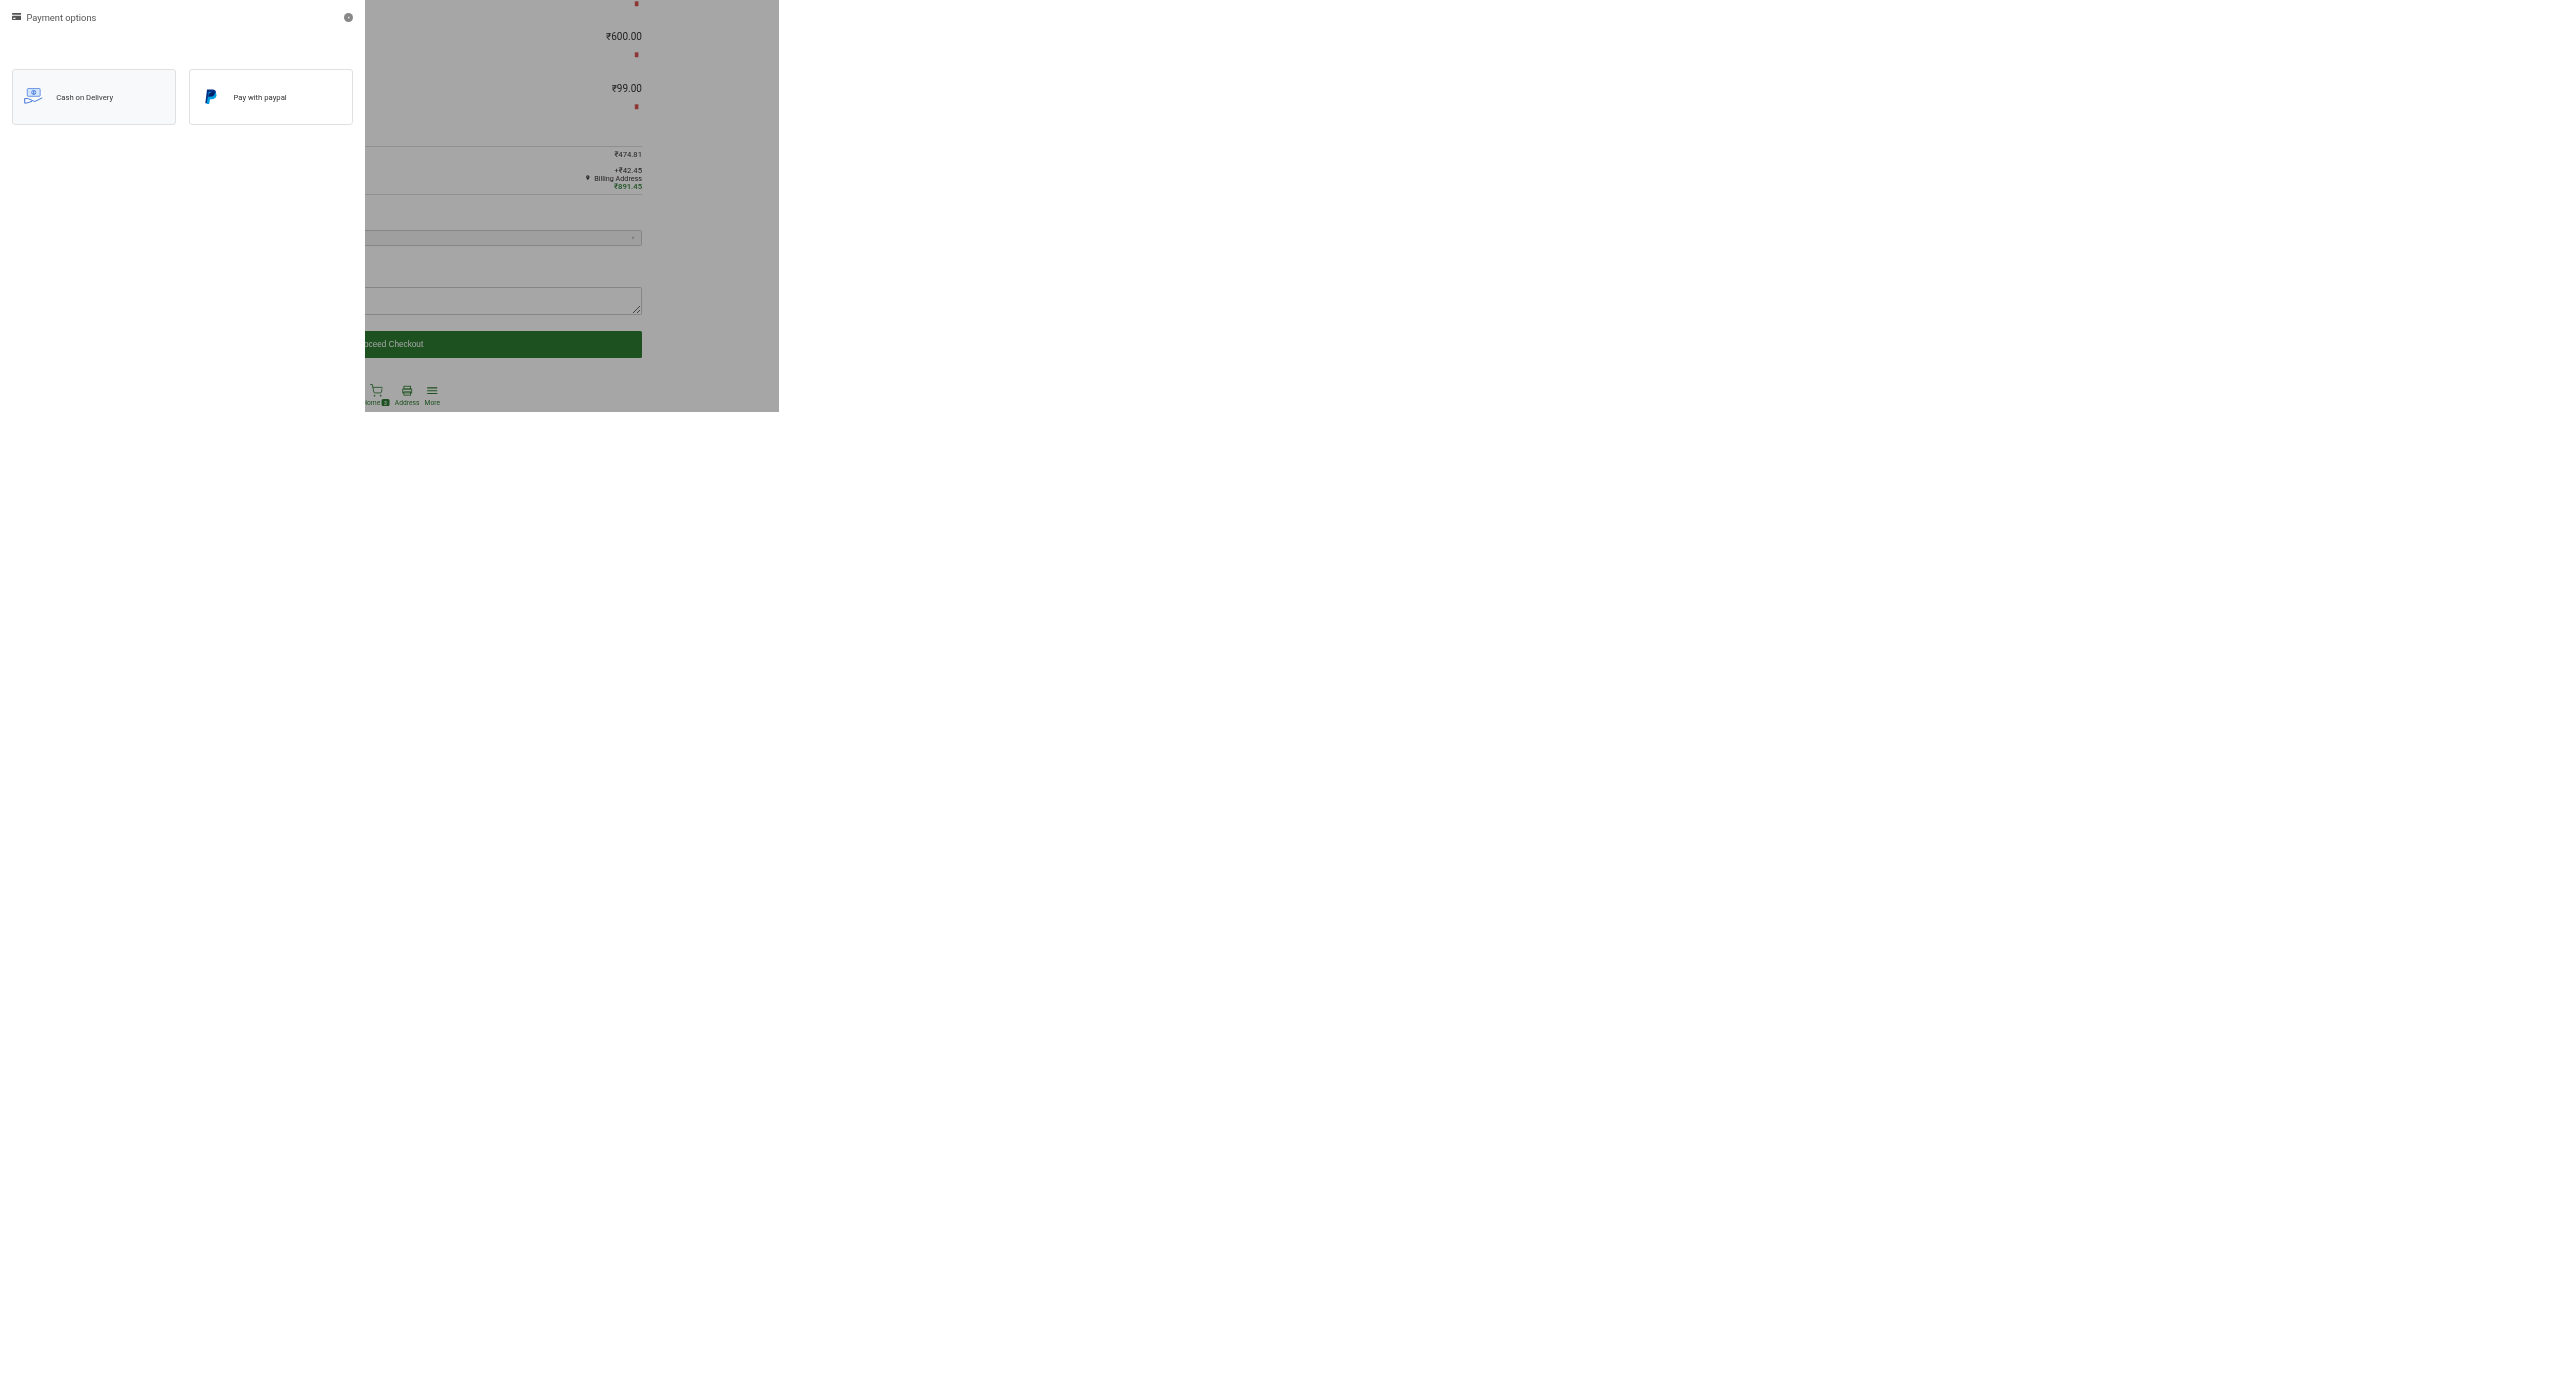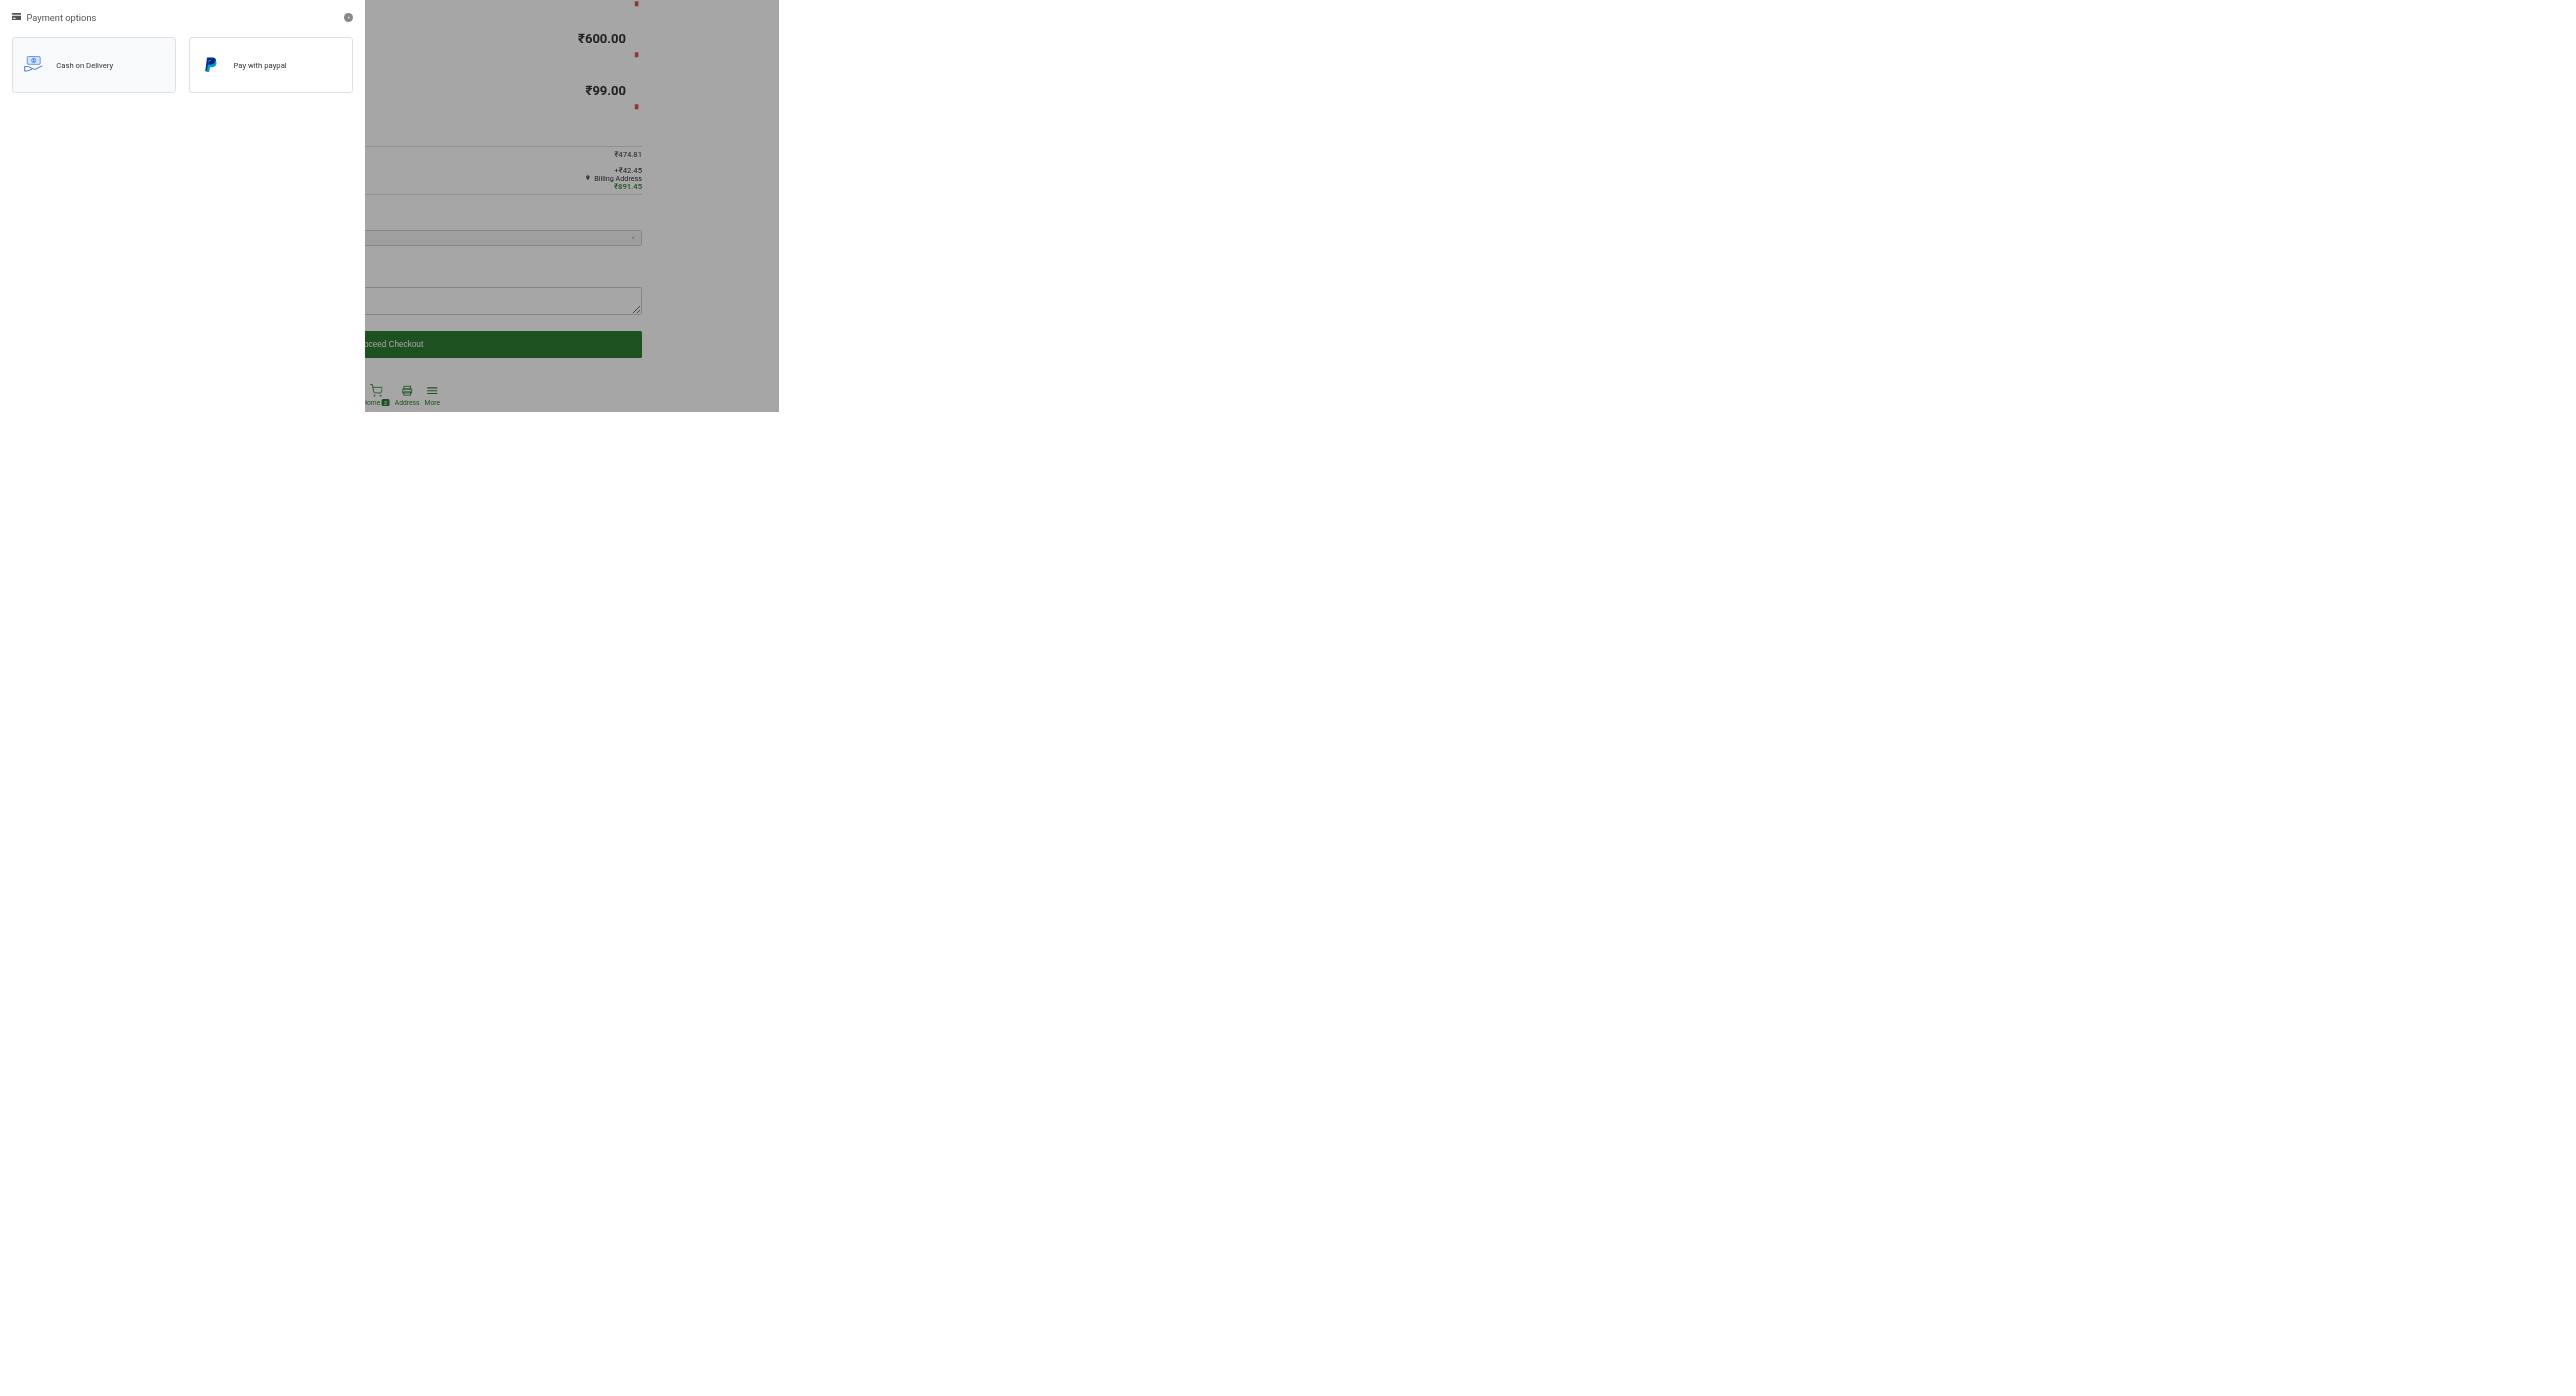--- a/index.html
+++ b/index.html
@@ -26,24 +26,24 @@
     }
     .background-content {
       position: absolute;
       top: 0;
       left: 0;
       width: 100%;
       height: 100%;
     }
     .cart-price {
       position: absolute;
-      right: 16px;
+      right: 0;
       color: #333;
-      font-size: 13px;
-      font-weight: 700;
+      font-size: 10px;
+      font-weight: 400;
     }
     .trash-icon {
       position: absolute;
       right: 1.5px;
       color: #d9534f;
       font-size: 8.2px;
     }
     .billing-address-label {
       position: absolute;
       right: 137px;
@@ -169,20 +169,21 @@
     }
     .payment-card {
       flex: 1;
       border: 0.5px solid #e0e0e0;
       border-radius: 3.1px;
       padding: 15.5px 10.3px;
       display: flex;
       align-items: center;
       gap: 12.4px;
       cursor: pointer;
+      margin-top: 32px;
     }
     .payment-card.selected {
       background: #f8f9fa;
     }
     .payment-icon {
       width: 20.6px;
       height: 20.6px;
     }
     .payment-label {
       color: #333;

